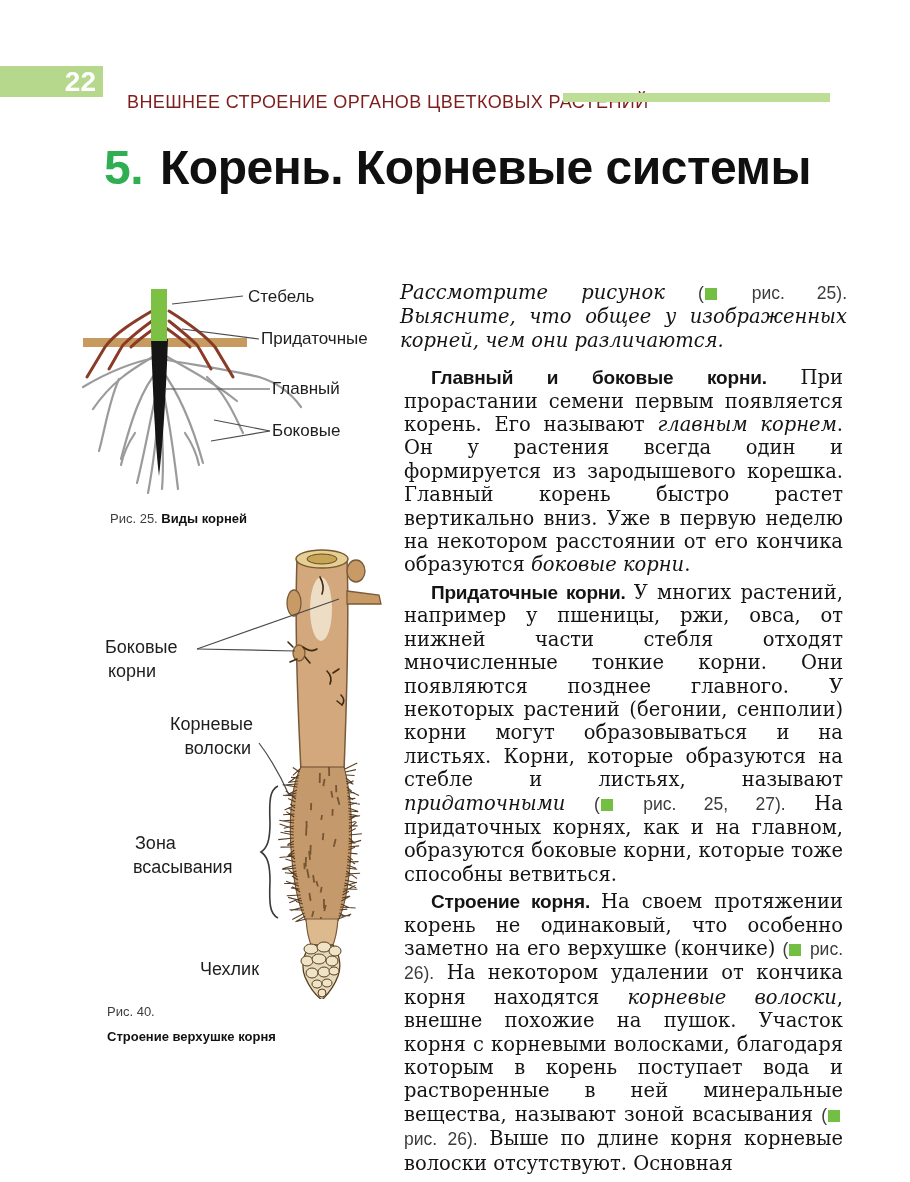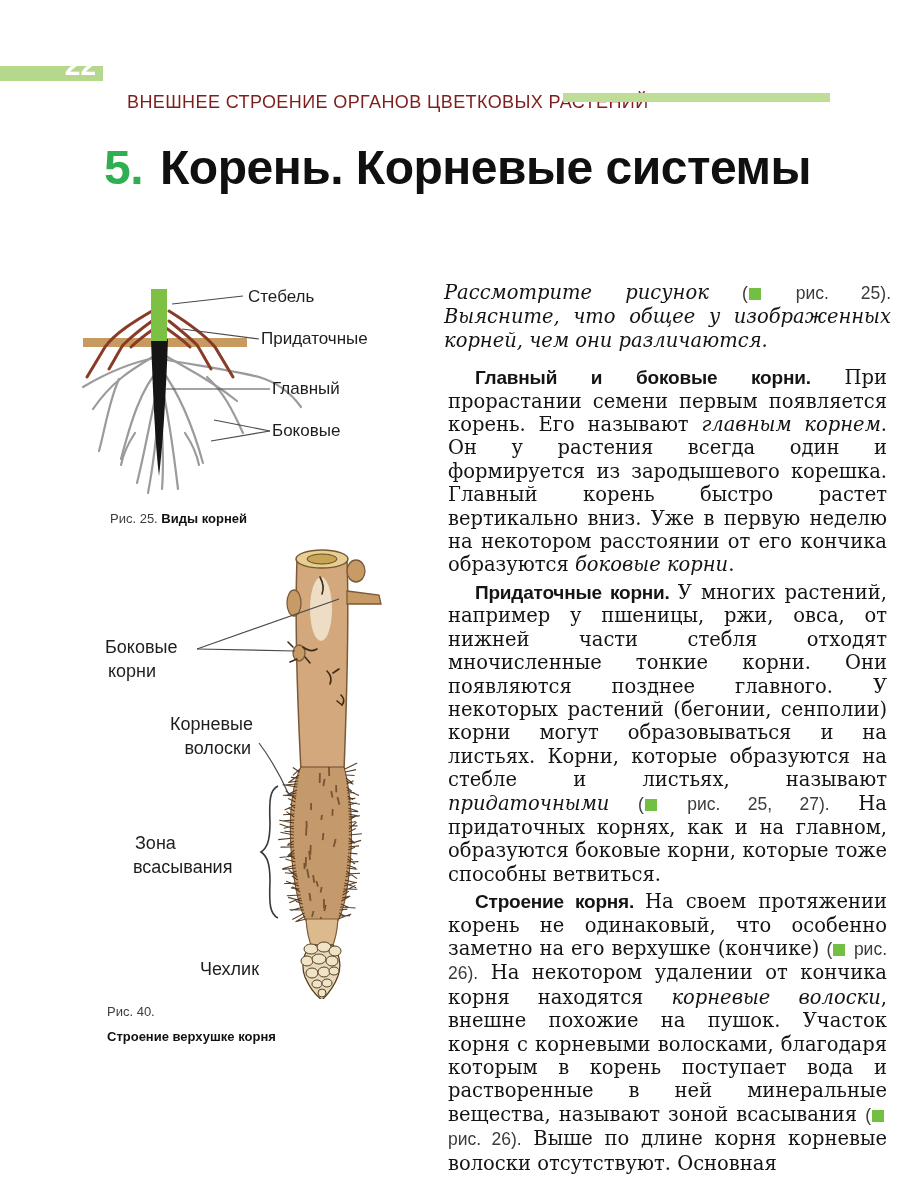--- a/index.html
+++ b/index.html
@@ -1,39 +1,39 @@
 <!DOCTYPE html>
 <html lang="ru"><head>
 <meta charset="utf-8">
 <style>
   html,body{margin:0;padding:0;background:#fff;}
   .page{position:relative;width:910px;height:1182px;background:#fff;overflow:hidden;
         font-family:"Liberation Sans",sans-serif;}
   
-  .header-bar{position:absolute;left:0;top:66px;width:103px;height:15px;background:#b5d88c;}
+  .header-bar{position:absolute;left:0;top:66px;width:103px;height:31px;background:#b5d88c;}
   .page-number{position:absolute;right:7px;bottom:0;font-size:28px;font-weight:700;color:#ffffff;
                line-height:30px;letter-spacing:0;}
   .running-title{position:absolute;left:115px;top:92px;font-size:18px;color:#7f1d1d;
                  letter-spacing:0.4px;margin-left:12px;}
   .green-rule{position:absolute;left:563px;top:93px;width:267px;height:9px;background:#bedd96;}
   
   .section-heading{position:absolute;left:104px;top:140px;font-weight:700;font-size:48px;
                    letter-spacing:-0.5px;color:#101010;white-space:nowrap;}
   .section-number{color:#2fae52;margin-right:17px;}
   
   .fig-svg{position:absolute;}
   .fig25{left:75px;top:283px;}
   .fig26{left:75px;top:543px;}
   .fig-caption{position:absolute;font-size:13px;color:#3d3d3d;line-height:25px;}
   .fig-caption .cap-bold{font-weight:700;color:#111;}
   .fig25-caption{left:110px;top:506px;}
   .fig26-caption{left:107px;top:999px;}
   svg text{font-family:"Liberation Sans",sans-serif;fill:#1e1e1e;}
   
-  .article{position:absolute;left:444px;top:281px;width:447px;font-family:"DejaVu Serif",serif;
+  .article{position:absolute;left:400px;top:281px;width:447px;font-family:"DejaVu Serif",serif;
            font-size:19.5px;line-height:23.4px;text-align:justify;color:#141414;}
   .article p{margin:4px;text-indent:27px;}
   .article p.intro{text-indent:0;font-style:italic;margin:0 0 14px 0;}
   .seg-plain{}
   .seg-bold{font-family:"Liberation Sans",sans-serif;font-weight:700;font-size:19px;
             letter-spacing:-0.2px;font-style:normal;}
   .seg-italic{font-style:italic;}
   .seg-ref{font-family:"Liberation Sans",sans-serif;font-size:17.5px;color:#3c3c3c;
            font-style:normal;}
   .ref-square{display:inline-block;width:12px;height:12px;background:#72bf44;

